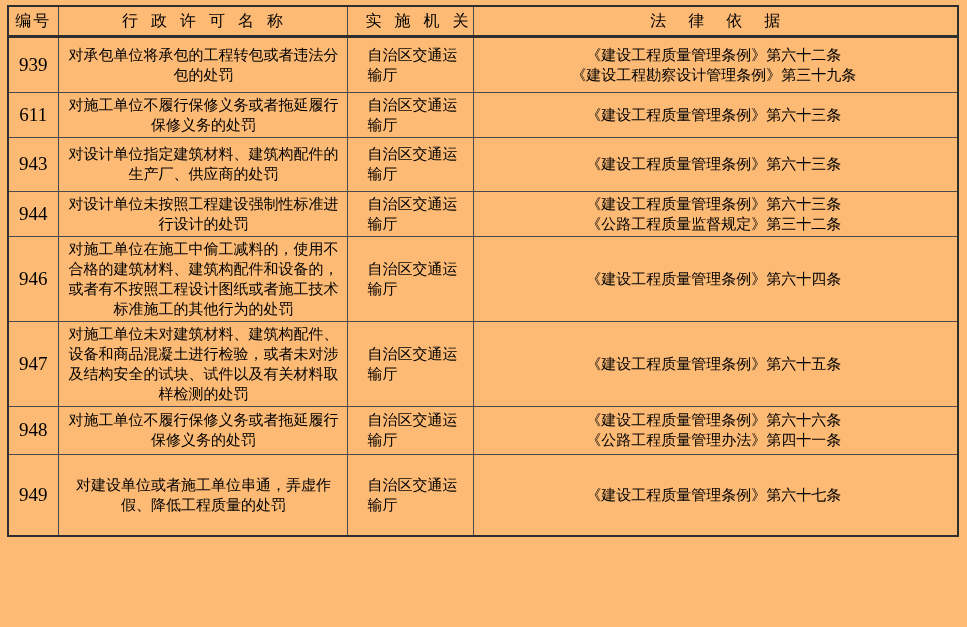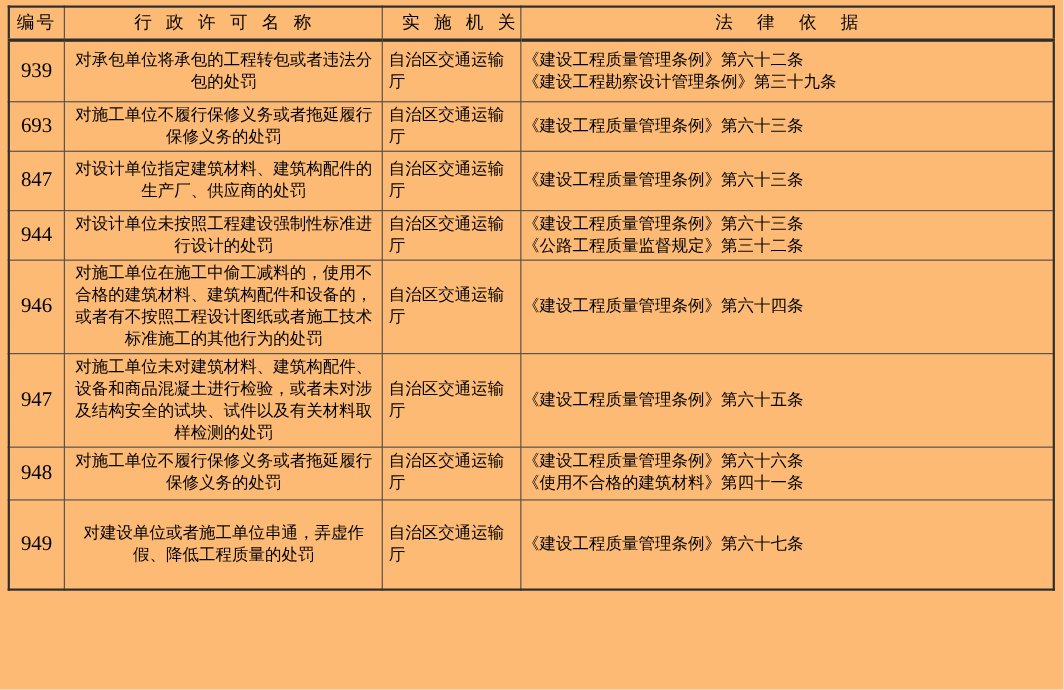--- a/index.html
+++ b/index.html
@@ -54,25 +54,25 @@
   }
   td.c-name {
     text-align: center;
     word-break: break-all;
     padding-left: 6px;
     padding-right: 4px;
   }
   td.c-agency {
     text-align: left;
     word-break: break-all;
-    padding-left: 6px;
+    padding-left: 20px;
     padding-right: 2px;
   }
   td.c-legal {
-    text-align: left;
+    text-align: center;
     white-space: pre-line;
     word-break: break-all;
     padding-left: 2px;
   }
   
   tbody tr:nth-child(1)  { height: 56px; }
   tbody tr:nth-child(2)  { height: 40px; }
   tbody tr:nth-child(3)  { height: 54px; }
   tbody tr:nth-child(4)  { height: 43px; }
   tbody tr:nth-child(5)  { height: 48px; }
@@ -107,28 +107,28 @@
       <td class="c-id">939</td>
       <td class="c-name">对承包单位将承包的工程转包或者违法分包的处罚</td>
       <td class="c-agency">自治区交通运输厅</td>
       <td class="c-legal">《建设工程质量管理条例》第六十二条
 《建设工程勘察设计管理条例》第三十九条</td>
     </tr>
 
 
 
     <tr>
-      <td class="c-id">693</td>
+      <td class="c-id">611</td>
       <td class="c-name">对施工单位不履行保修义务或者拖延履行保修义务的处罚</td>
       <td class="c-agency">自治区交通运输厅</td>
       <td class="c-legal">《建设工程质量管理条例》第六十三条</td>
     </tr>
 
     <tr>
-      <td class="c-id">847</td>
+      <td class="c-id">943</td>
       <td class="c-name">对设计单位指定建筑材料、建筑构配件的生产厂、供应商的处罚</td>
       <td class="c-agency">自治区交通运输厅</td>
       <td class="c-legal">《建设工程质量管理条例》第六十三条</td>
     </tr>
 
     <tr>
       <td class="c-id">944</td>
       <td class="c-name">对设计单位未按照工程建设强制性标准进行设计的处罚</td>
       <td class="c-agency">自治区交通运输厅</td>
       <td class="c-legal">《建设工程质量管理条例》第六十三条
@@ -148,21 +148,21 @@
       <td class="c-name">对施工单位未对建筑材料、建筑构配件、设备和商品混凝土进行检验，或者未对涉及结构安全的试块、试件以及有关材料取样检测的处罚</td>
       <td class="c-agency">自治区交通运输厅</td>
       <td class="c-legal">《建设工程质量管理条例》第六十五条</td>
     </tr>
 
     <tr>
       <td class="c-id">948</td>
       <td class="c-name">对施工单位不履行保修义务或者拖延履行保修义务的处罚</td>
       <td class="c-agency">自治区交通运输厅</td>
       <td class="c-legal">《建设工程质量管理条例》第六十六条
-《使用不合格的建筑材料》第四十一条</td>
+《公路工程质量管理办法》第四十一条</td>
     </tr>
 
     <tr>
       <td class="c-id">949</td>
       <td class="c-name">对建设单位或者施工单位串通，弄虚作假、降低工程质量的处罚</td>
       <td class="c-agency">自治区交通运输厅</td>
       <td class="c-legal">《建设工程质量管理条例》第六十七条</td>
     </tr>
   </tbody>
   </table>

